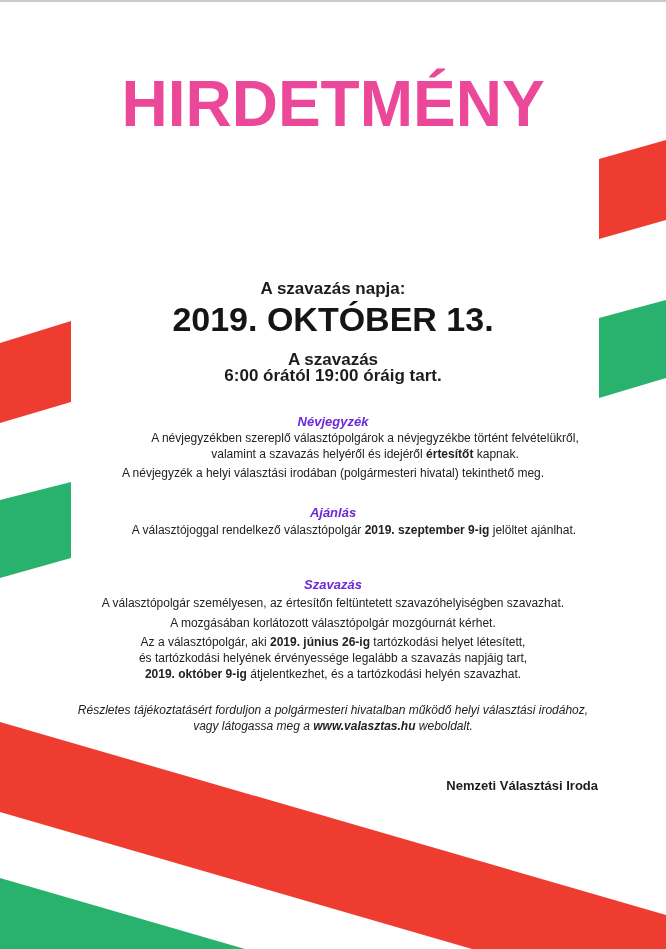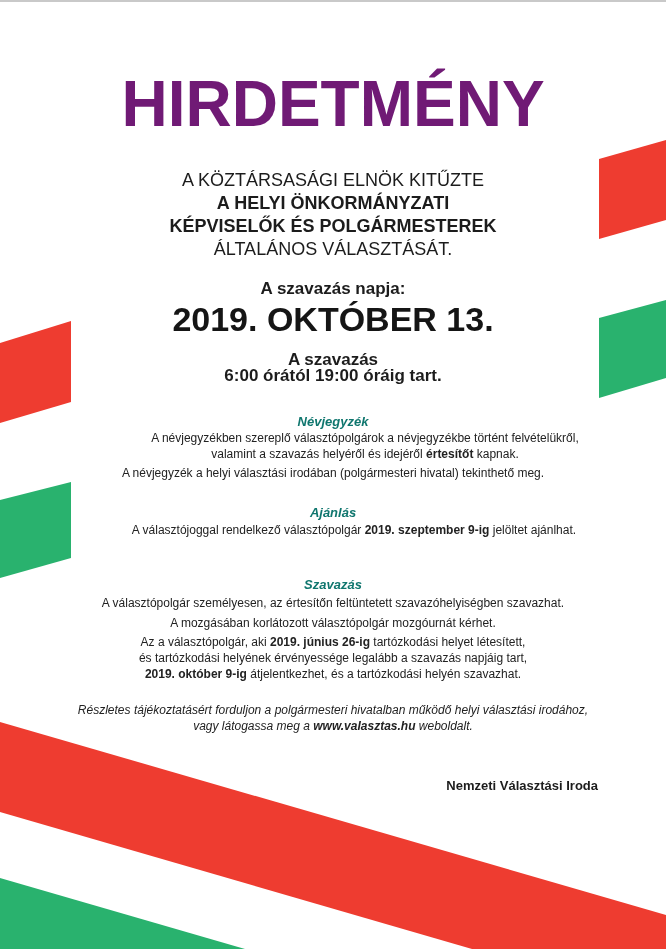--- a/index.html
+++ b/index.html
@@ -22,28 +22,28 @@
   #stripe-right-red{left:599px;top:140px;width:67px;height:99px;
     clip-path:polygon(0 19px,67px 0,67px 80px,0 99px);}
   #stripe-right-green{left:599px;top:300px;width:67px;height:98px;
     clip-path:polygon(0 18px,67px 0,67px 78px,0 98px);}
   #stripe-bottom-red{left:0;top:722px;width:666px;height:227px;
     clip-path:polygon(0 0,666px 193px,666px 227px,472px 227px,0 90px);}
   #stripe-bottom-green{left:0;top:878px;width:666px;height:71px;
     clip-path:polygon(0 0,245px 71px,0 71px);}
 
   .tb{position:absolute;left:0;width:666px;text-align:center;white-space:nowrap;}
-  .title{top:66px;font-size:64px;font-weight:bold;line-height:76px;letter-spacing:0px;color:#701a75;}
+  .title{top:66px;font-size:64px;font-weight:bold;line-height:76px;letter-spacing:0px;color:#ec4899;}
   .intro{top:169px;font-size:18px;line-height:23px;color:#1c1c1c;}
   .intro .b{font-weight:bold;}
   .lbl{font-size:17px;font-weight:bold;line-height:16px;color:#1c1c1c;}
   #voting-day-label{top:281px;}
   .date{top:300px;font-size:34px;font-weight:bold;line-height:38px;color:#151515;}
   #voting-hours{top:352px;}
-  .sec-head{font-size:13px;font-weight:bold;font-style:italic;color:#0f766e;}
+  .sec-head{font-size:13px;font-weight:bold;font-style:italic;color:#6d28d9;}
   .body-text{font-size:12px;line-height:16px;color:#222;}
   .body-text b{font-weight:bold;}
   #nevjegyzek-heading{top:414px;}
   #nevjegyzek-p1{top:430px;padding-left:32px;}
   #nevjegyzek-p2{top:465px;}
   #ajanlas-heading{top:505px;}
   #ajanlas-p1{top:522px;padding-left:21px;}
   #ajanlas-p2{top:542px;}
   #szavazas-heading{top:577px;}
   #szavazas-p1{top:595px;}
@@ -62,26 +62,20 @@
 
   <div class="stripe red" id="stripe-left-red"></div>
   <div class="stripe green" id="stripe-left-green"></div>
   <div class="stripe red" id="stripe-right-red"></div>
   <div class="stripe green" id="stripe-right-green"></div>
   <div class="stripe red" id="stripe-bottom-red"></div>
   <div class="stripe green" id="stripe-bottom-green"></div>
 
   <div class="tb title">HIRDETMÉNY</div>
 
-  <div class="tb intro">
-    <div>A KÖZTÁRSASÁGI ELNÖK KITŰZTE</div>
-    <div class="b">A HELYI ÖNKORMÁNYZATI</div>
-    <div class="b">KÉPVISELŐK ÉS POLGÁRMESTEREK</div>
-    <div>ÁLTALÁNOS VÁLASZTÁSÁT.</div>
-  </div>
 
   <div class="tb lbl" id="voting-day-label">A szavazás napja:</div>
   <div class="tb date">2019. OKTÓBER 13.</div>
   <div class="tb lbl" id="voting-hours">
     <div>A szavazás</div>
     <div>6:00 órától 19:00 óráig tart.</div>
   </div>
 
   <div class="tb sec-head" id="nevjegyzek-heading">Névjegyzék</div>
   <div class="tb body-text" id="nevjegyzek-p1">

